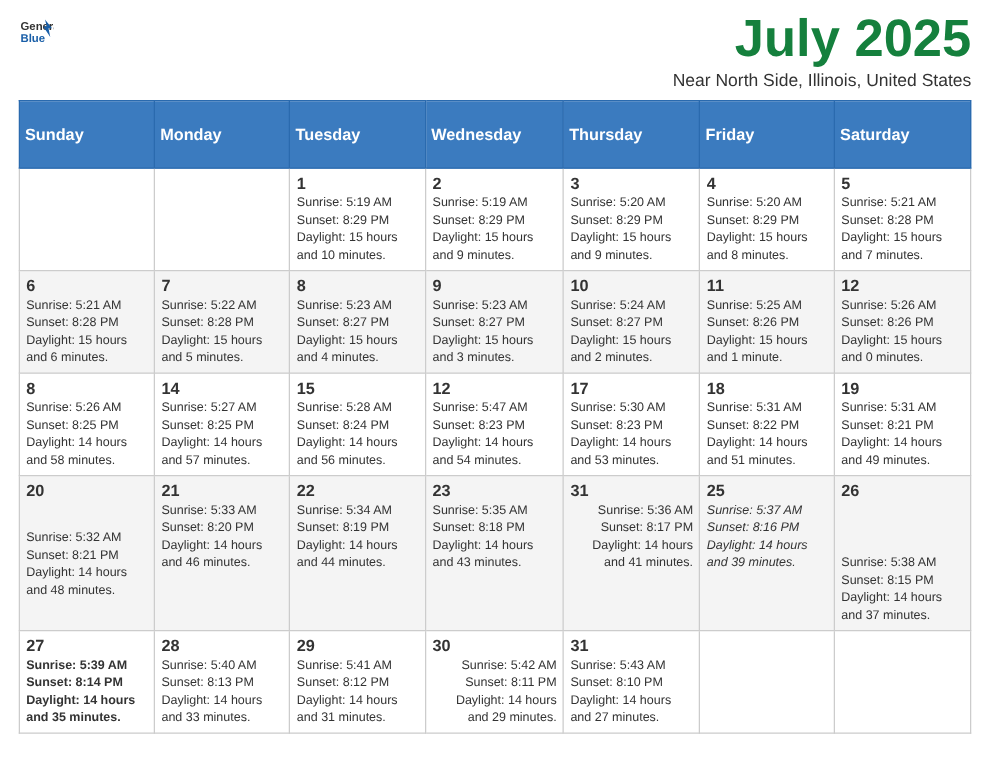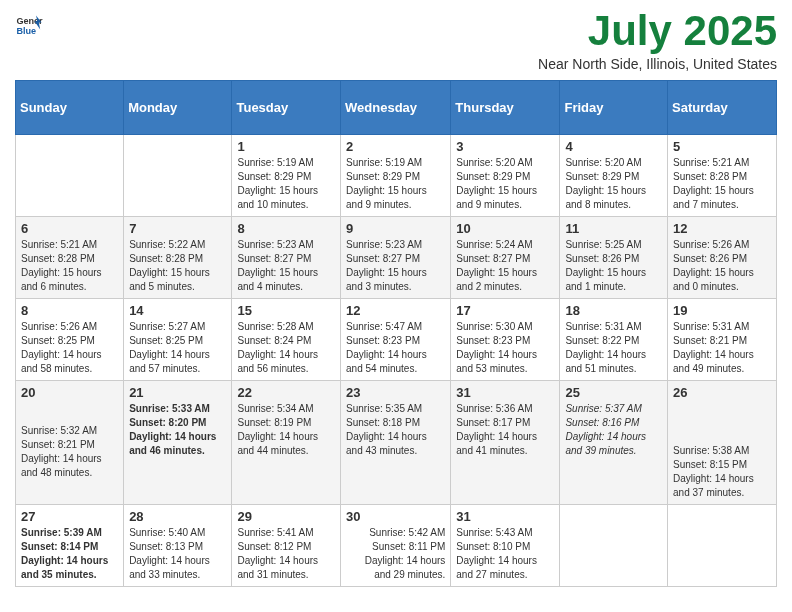--- a/index.html
+++ b/index.html
@@ -260,42 +260,42 @@
       <tr>
         <td>
           <span class="day-number">20</span>
           <div class="day-info" style="white-space: pre-line; margin-top: 24px;">Sunrise: 5:32 AM
 Sunset: 8:21 PM
 Daylight: 14 hours
 and 48 minutes.</div>
         </td>
         <td>
           <span class="day-number">21</span>
-          <div class="day-info" style="white-space: pre-line; font-weight: bold;">Sunrise: 5:33 AM
+          <div class="day-info" style="white-space: pre-line;">Sunrise: 5:33 AM
 Sunset: 8:20 PM
 Daylight: 14 hours
 and 46 minutes.</div>
         </td>
         <td>
           <span class="day-number">22</span>
           <div class="day-info" style="white-space: pre-line;">Sunrise: 5:34 AM
 Sunset: 8:19 PM
 Daylight: 14 hours
 and 44 minutes.</div>
         </td>
         <td>
           <span class="day-number">23</span>
           <div class="day-info" style="white-space: pre-line;">Sunrise: 5:35 AM
 Sunset: 8:18 PM
 Daylight: 14 hours
 and 43 minutes.</div>
         </td>
         <td>
           <span class="day-number">31</span>
-          <div class="day-info" style="white-space: pre-line;">Sunrise: 5:36 AM
+          <div class="day-info" style="white-space: pre-line; text-align: right;">Sunrise: 5:36 AM
 Sunset: 8:17 PM
 Daylight: 14 hours
 and 41 minutes.</div>
         </td>
         <td>
           <span class="day-number">25</span>
           <div class="day-info" style="white-space: pre-line; font-style: italic;">Sunrise: 5:37 AM
 Sunset: 8:16 PM
 Daylight: 14 hours
 and 39 minutes.</div>

